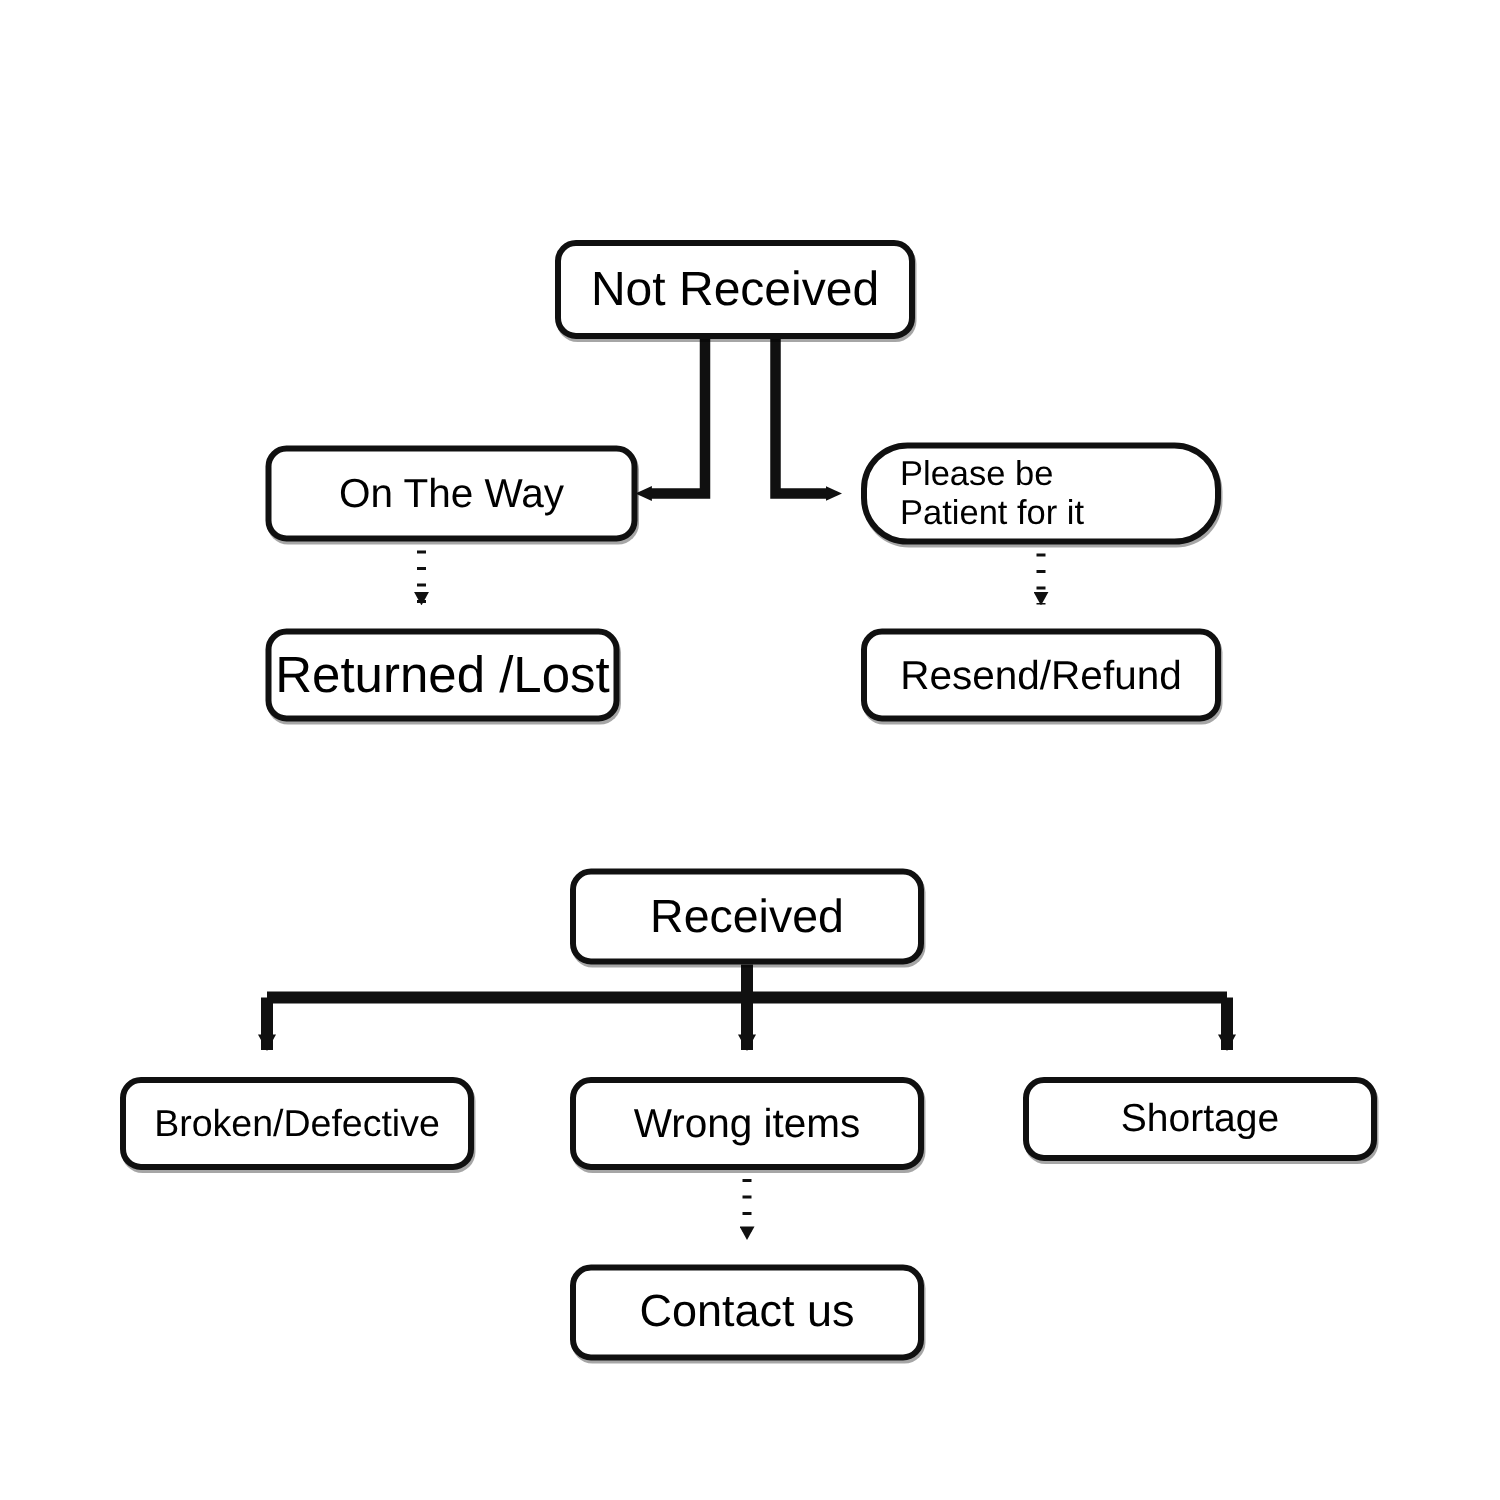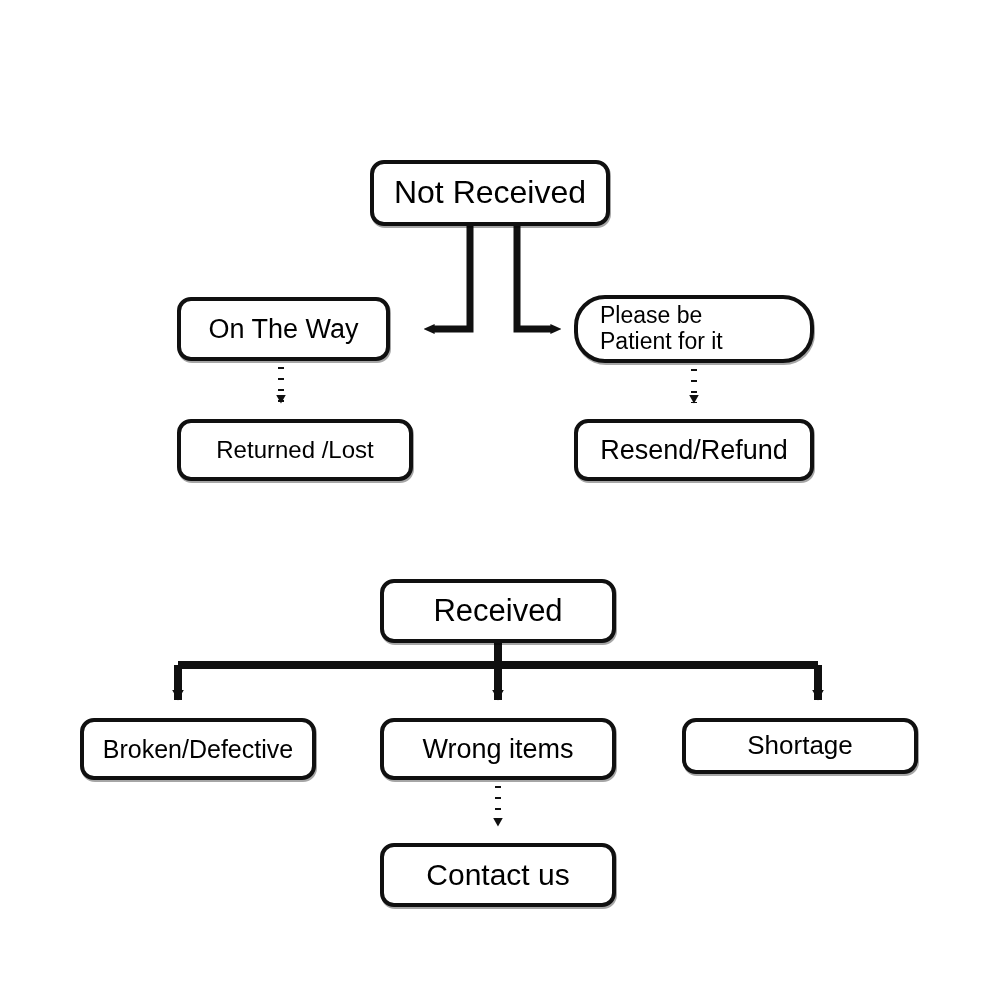--- a/index.html
+++ b/index.html
@@ -48,34 +48,34 @@
   .node span {
     display: block;
     white-space: pre-line;
   }
   
   #node-not-received {
     left: 370px; top: 120px; width: 240px; height: 66px;
     font-size: 32px;
   }
   #node-on-the-way {
-    left: 177px; top: 257px; width: 213px; height: 64px;
+    left: 177px; top: 257px; width: 248px; height: 64px;
     font-size: 27px;
   }
   #node-please-be-patient {
     left: 574px; top: 255px; width: 240px; height: 68px;
     font-size: 23px;
     justify-content: flex-start;
     padding-left: 22px;
     text-align: left;
     border-radius: 31px;
   }
   #node-returned-lost {
     left: 177px; top: 379px; width: 236px; height: 62px;
-    font-size: 24px;
+    font-size: 34px;
   }
   #node-resend-refund {
     left: 574px; top: 379px; width: 240px; height: 62px;
     font-size: 27px;
   }
   #node-received {
     left: 380px; top: 539px; width: 236px; height: 64px;
     font-size: 31px;
   }
   #node-broken-defective {

